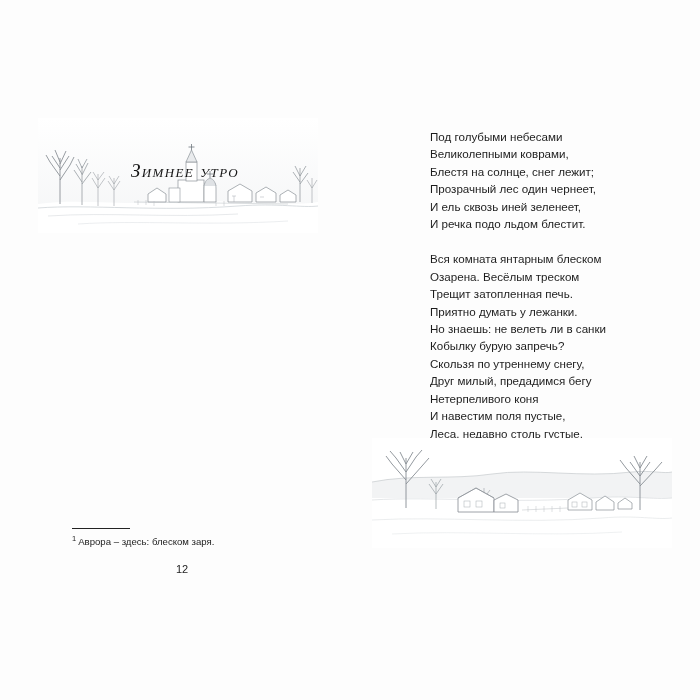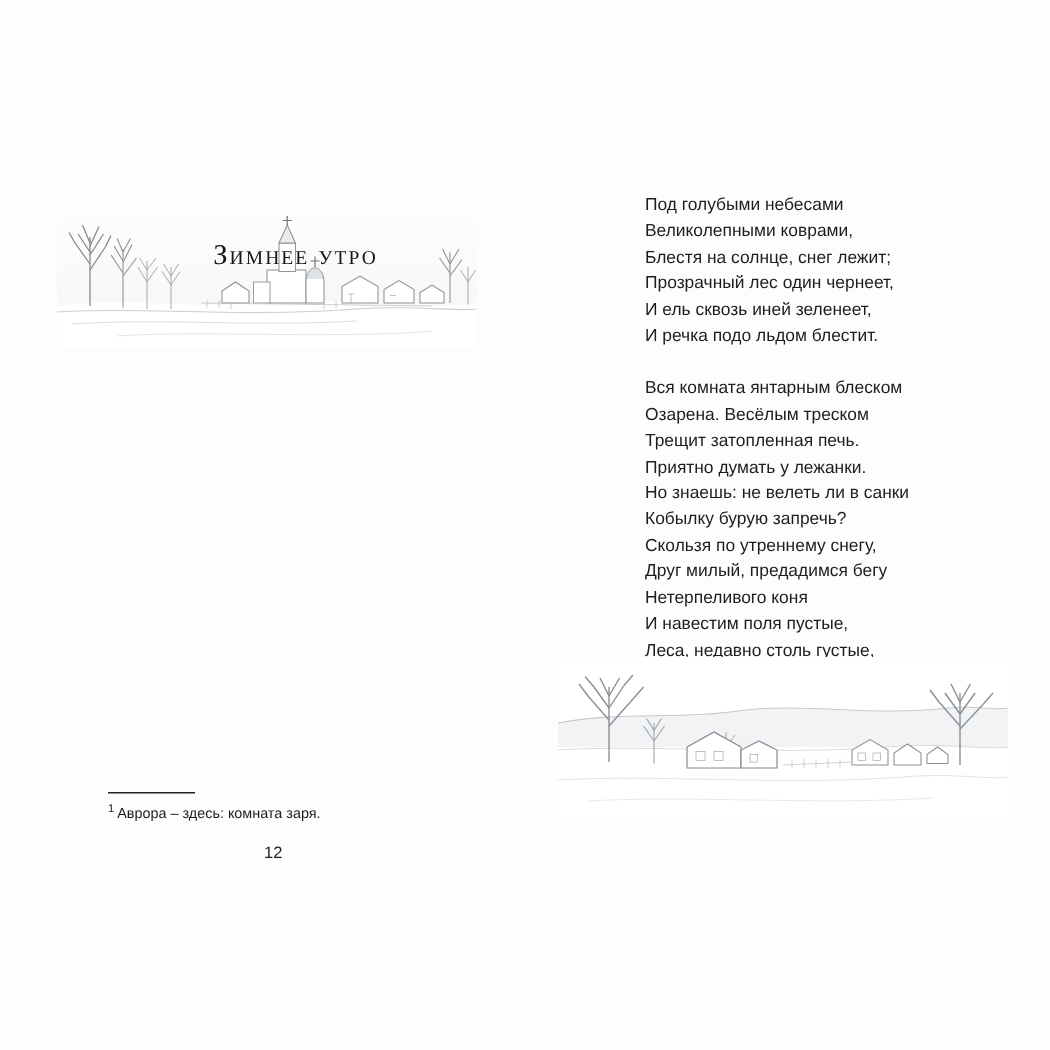--- a/index.html
+++ b/index.html
@@ -16,23 +16,24 @@
   }
   .page {
     position: relative;
     width: 700px;
     height: 700px;
     background: #fdfdfd;
   }
   
   .col-left {
     position: absolute;
-    left: 52px;
+    left: 40px;
     top: 110px;
     width: 290px;
+    font-style: italic;
   }
   .col-right {
     position: absolute;
     left: 420px;
     top: 128px;
     width: 250px;
   }
   .illus-top {
     position: absolute;
     left: 38px;
@@ -304,18 +305,18 @@
 
       <g stroke="#bcc1c5" stroke-width="0.5">
         <path d="M150 72 L196 70"></path>
         <path d="M156 68 L156 74 M164 68 L164 74 M172 68 L172 74 M180 68 L180 74 M188 68 L188 74"></path>
       </g>
     </svg>
   </div>
 
   <div class="footnote-rule"></div>
   <div class="footnote">
-    <span class="fn-mark">1</span><span>Аврора – здесь: комната заря.</span>
+    <span class="fn-mark">1</span><span>Аврора – здесь: блеском заря.</span>
   </div>
 
   <div class="page-number">12</div>
 
 </div>
 
 </body></html>

